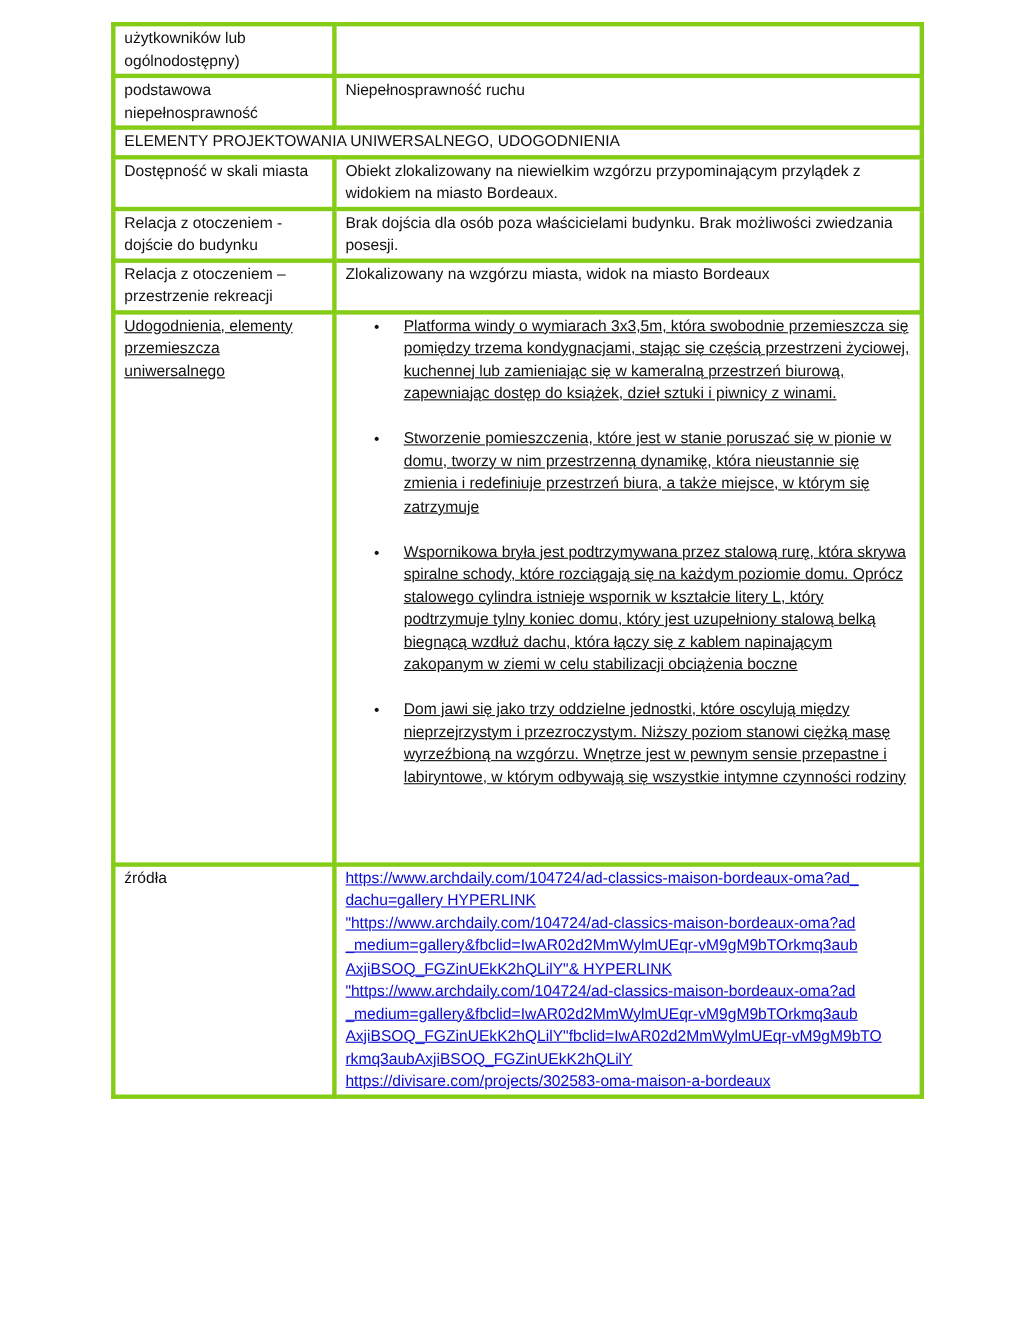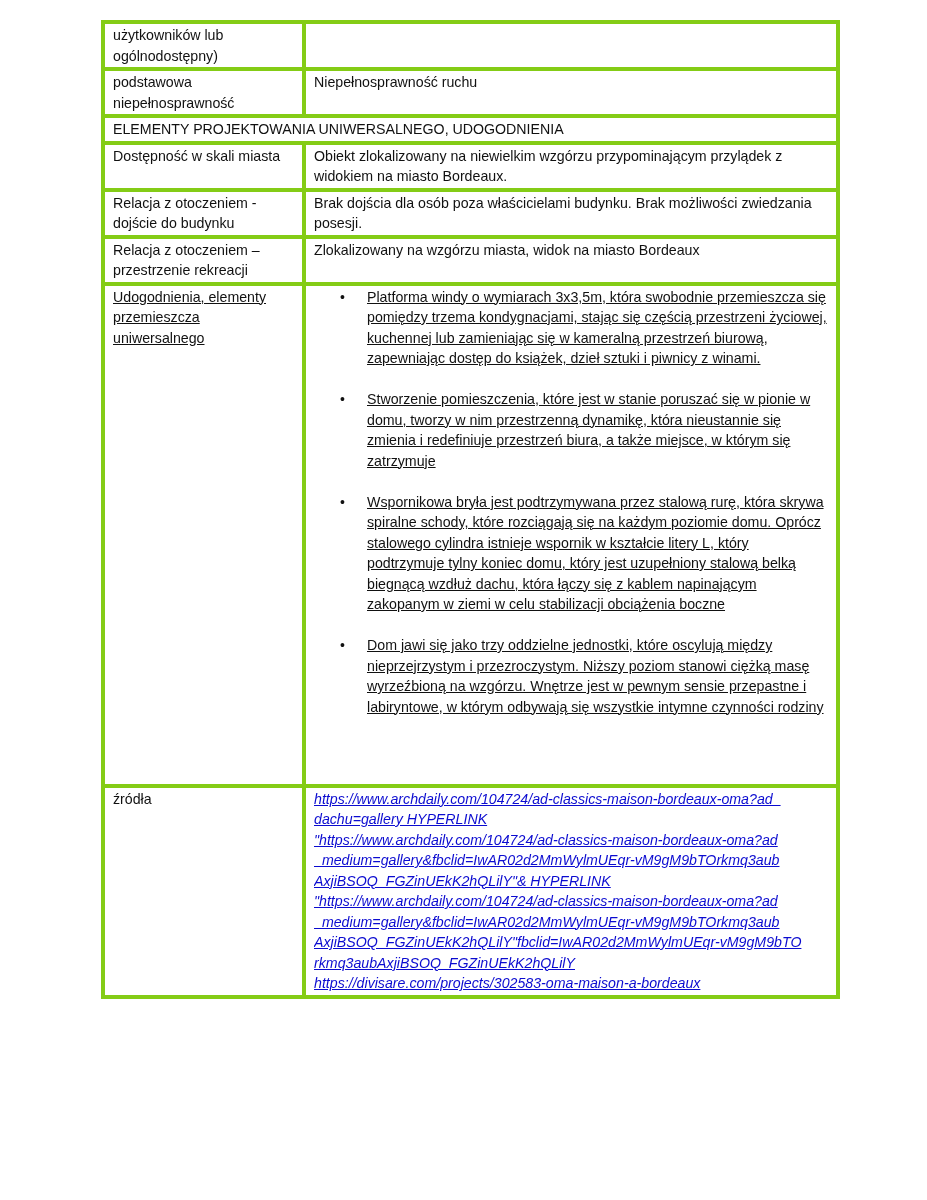--- a/index.html
+++ b/index.html
@@ -64,21 +64,20 @@
       font-size: 14px;
     }
     .link-line {
       display: block;
       color: #1a0dab;
       color: #0b0bd0;
       text-decoration: underline;
       word-break: break-all;
       white-space: nowrap;
       overflow: hidden;
-      font-style: italic;
     }
     .row-top td { height: 41px; }
     .row-2 td { height: 41px; }
     .row-3 td { height: 41px; border-radius: 15px; }
     .row-dost td { height: 41px; }
     .row-rel1 td { height: 41px; }
     .row-rel2 td { height: 37px; border-radius: 11px; }
     .row-udog td { height: 496px; text-decoration: underline; }
     .row-src td { height: 203px; border-radius: 28px; }
   </style>

